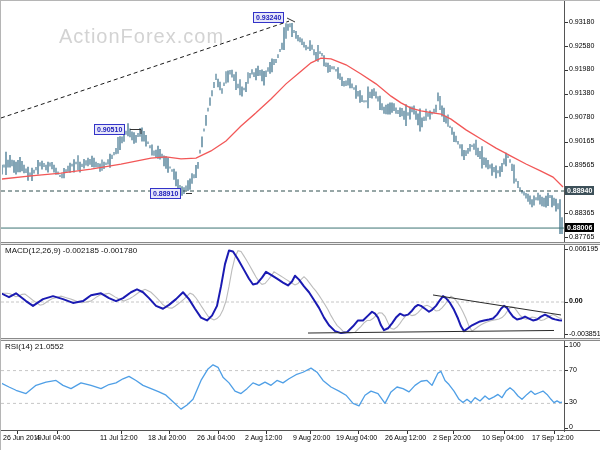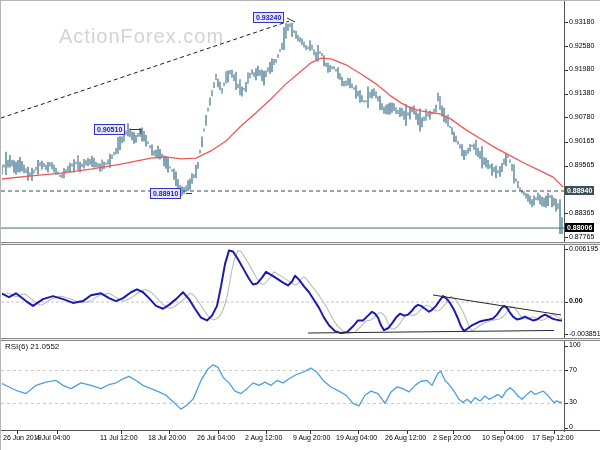--- a/index.html
+++ b/index.html
@@ -376,23 +376,28 @@
         <line x1="563.5" y1="402.40" x2="567" y2="402.40" stroke="#333"></line>
         <line x1="563.5" y1="427.00" x2="567" y2="427.00" stroke="#333"></line>
       </g>
     </svg>
 
   <div class="panel-hit" style="top:3px;width:563px;height:238px;"></div>
   <div class="panel-hit" style="top:244px;width:563px;height:93px;"></div>
   <div class="panel-hit" style="top:340px;width:563px;height:89px;"></div>
 
 
+  <div id="macd-label" class="ind-label">
+    <span>MACD(12,26,9)</span>
+    <span>-0.002185</span>
+    <span>-0.001780</span>
+  </div>
 
   <div id="rsi-label" class="ind-label">
-    <span>RSI(6)</span>
+    <span>RSI(14)</span>
     <span>21.0552</span>
   </div>
 
   <div id="overlay">
       <div class="axis-label" style="top: 17px;">0.93180</div>
       <div class="axis-label" style="top: 41px;">0.92580</div>
       <div class="axis-label" style="top: 64px;">0.91980</div>
       <div class="axis-label" style="top: 88px;">0.91380</div>
       <div class="axis-label" style="top: 112px;">0.90780</div>
       <div class="axis-label" style="top: 136px;">0.90165</div>

